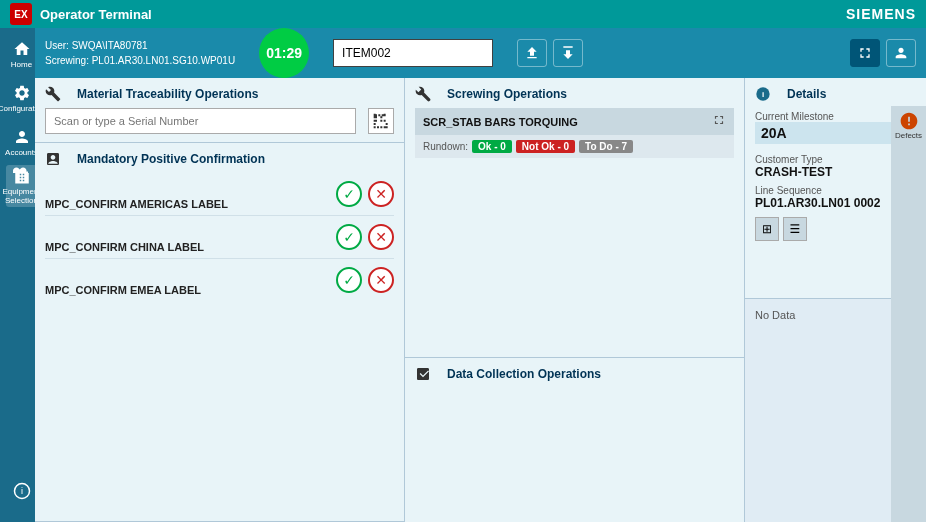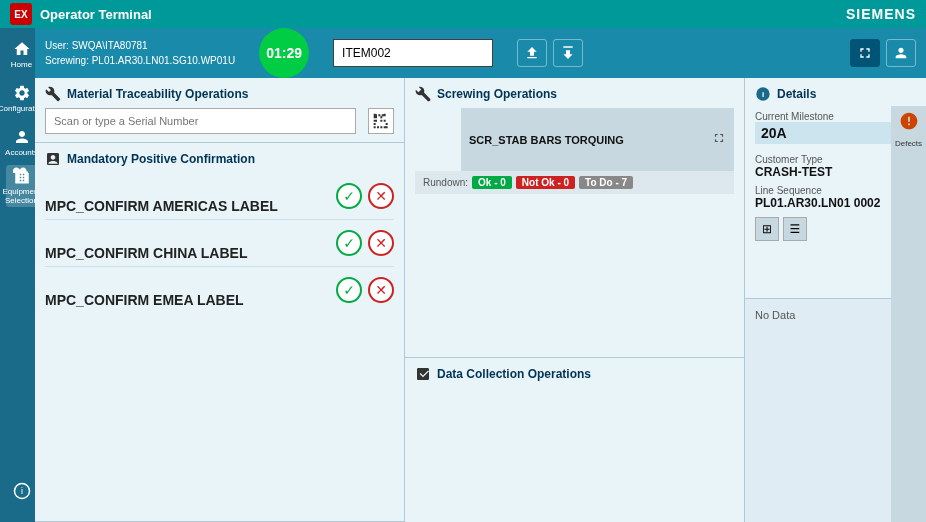--- a/index.html
+++ b/index.html
@@ -105,21 +105,21 @@
       border-right: 1px solid #b0c8d8;
     }
 
     
     .panel-section {
       background: #e8f4f8;
       border-bottom: 1px solid #b0c8d8;
       padding: 8px 10px;
     }
     .panel-title {
-      display: flex; align-items: center; gap: 6px;
+      display: flex; align-items: center; gap: 16px;
       font-size: 12px; font-weight: bold; color: #003355;
       margin-bottom: 6px;
     }
     .panel-title svg { width: 16px; height: 16px; }
 
     .search-row {
       display: flex; gap: 12px;
     }
     .search-input {
       flex: 1;
@@ -145,21 +145,21 @@
       padding: 8px 10px;
       border-bottom: 1px solid #b0c8d8;
       flex: 1;
     }
     .mpc-row {
       display: flex; align-items: center;
       padding: 5px 0;
       border-bottom: 1px solid #d0e0e8;
     }
     .mpc-row:last-child { border-bottom: none; }
-    .mpc-label { flex: 1; font-size: 14px; font-weight: bold; color: #222; margin-top: 20px; }
+    .mpc-label { flex: 1; font-size: 11px; font-weight: bold; color: #222; margin-top: 20px; }
     .mpc-buttons { display: flex; gap: 6px; }
     .circle-btn {
       width: 26px; height: 26px;
       border-radius: 50%;
       border: 2px solid;
       background: white;
       cursor: pointer;
       display: flex; align-items: center; justify-content: center;
       font-size: 14px;
     }
@@ -173,24 +173,23 @@
       border-right: 1px solid #b0c8d8;
     }
     .screwing-section {
       background: #e8f4f8;
       padding: 8px 10px;
       height: 280px;
       border-bottom: 1px solid #b0c8d8;
     }
     .screw-op-header {
       background: #c8d8e0;
-      padding: 23px 8px;
+      padding: 5px 8px;
       display: flex; align-items: center; justify-content: space-between;
       margin-bottom: 0;
-      margin-left: 46px;
     }
     .screw-op-title { font-weight: bold; font-size: 11px; color: #111; }
     .screw-status-row {
       display: flex; gap: 4px; align-items: center;
       padding: 5px 8px;
       background: #dde8ee;
     }
     .status-label { font-size: 10px; color: #555; }
     .status-badge {
       padding: 1px 6px;
@@ -246,21 +245,21 @@
       position: absolute;
       top: 78px; right: 0;
       width: 35px;
       height: 444px;
       background: #c8d8e0;
       display: flex; flex-direction: column; align-items: center;
       padding-top: 5px; gap: 6px;
     }
     .defect-btn {
       display: flex; flex-direction: column; align-items: center;
-      font-size: 8px; color: #333; cursor: pointer; gap: 8px;
+      font-size: 8px; color: #333; cursor: pointer; gap: 0;
     }
 
     .milestone-box {
       background: #cce4ee;
       padding: 3px 6px;
       margin-bottom: 4px;
     }
   </style>
 </head>
 <body>

